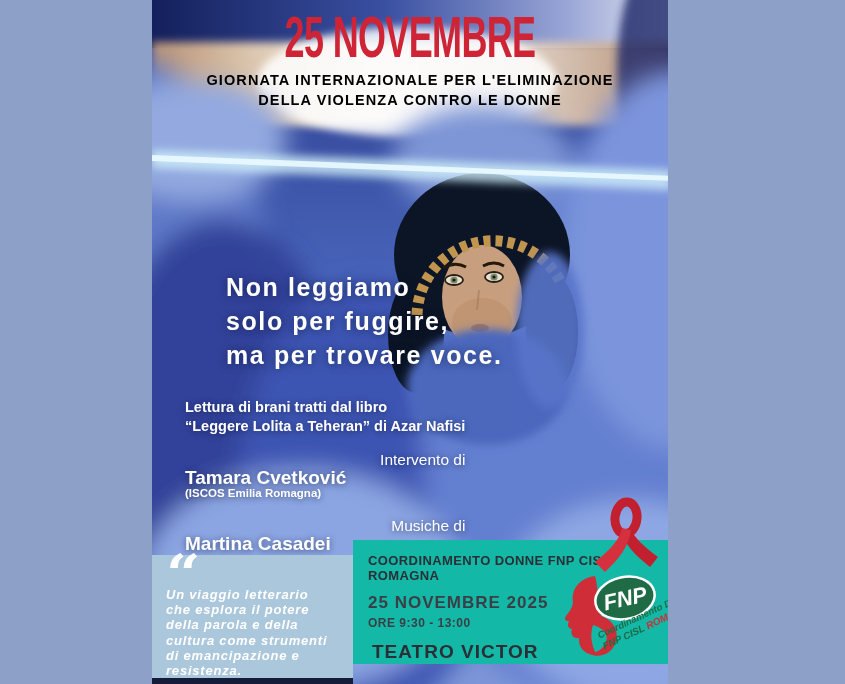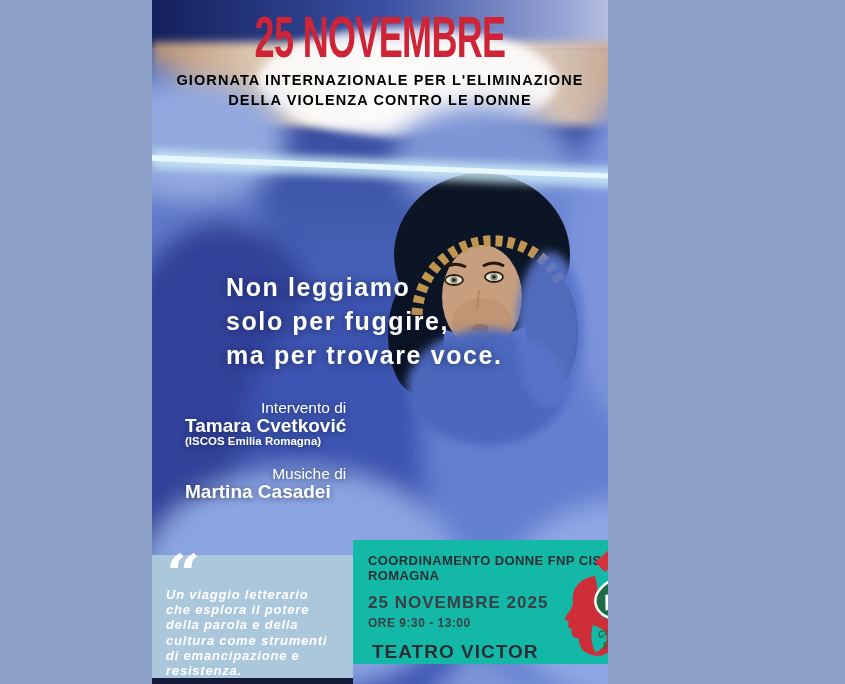--- a/index.html
+++ b/index.html
@@ -2,21 +2,21 @@
 <html><head>
 <meta charset="utf-8">
 <style>
   html,body{margin:0;padding:0;background:#8CA0C8;}
   *{box-sizing:border-box;}
   .page{
     position:relative;width:845px;height:684px;overflow:hidden;
     background:#8CA0C8;font-family:"Liberation Sans",sans-serif;
   }
   .poster{
-    position:absolute;left:152px;top:0;width:456px;height:684px;overflow:hidden;
+    position:absolute;left:152px;top:0;width:516px;height:684px;overflow:hidden;
   }
   .photo{position:absolute;left:0;top:0;width:520px;height:684px;}
 
   .title-block{position:absolute;left:0;right:0;top:8px;text-align:center;z-index:2;}
   .poster-title{
     margin:0;font-size:58px;font-weight:700;color:#CE2436;line-height:1;
     letter-spacing:-1px;white-space:nowrap;
     transform:scaleX(0.62);transform-origin:50% 0;
   }
   .subtitle{
@@ -156,20 +156,24 @@
       <div>DELLA VIOLENZA CONTRO LE DONNE</div>
     </div>
 
     <div class="main-quote">
       <div>Non leggiamo</div>
       <div>solo per fuggire,</div>
       <div>ma per trovare voce.</div>
     </div>
 
     <div class="details">
+      <p class="reading">
+        <span>Lettura di brani tratti dal libro</span><br>
+        <span>“Leggere Lolita a Teheran” di Azar Nafisi</span>
+      </p>
       <div class="block">
         <div class="who-label">Intervento di</div>
         <div class="who-name">Tamara Cvetković</div>
         <div class="who-org">(ISCOS Emilia Romagna)</div>
       </div>
       <div class="block">
         <div class="who-label">Musiche di</div>
         <div class="who-name">Martina Casadei</div>
       </div>
     </div>

